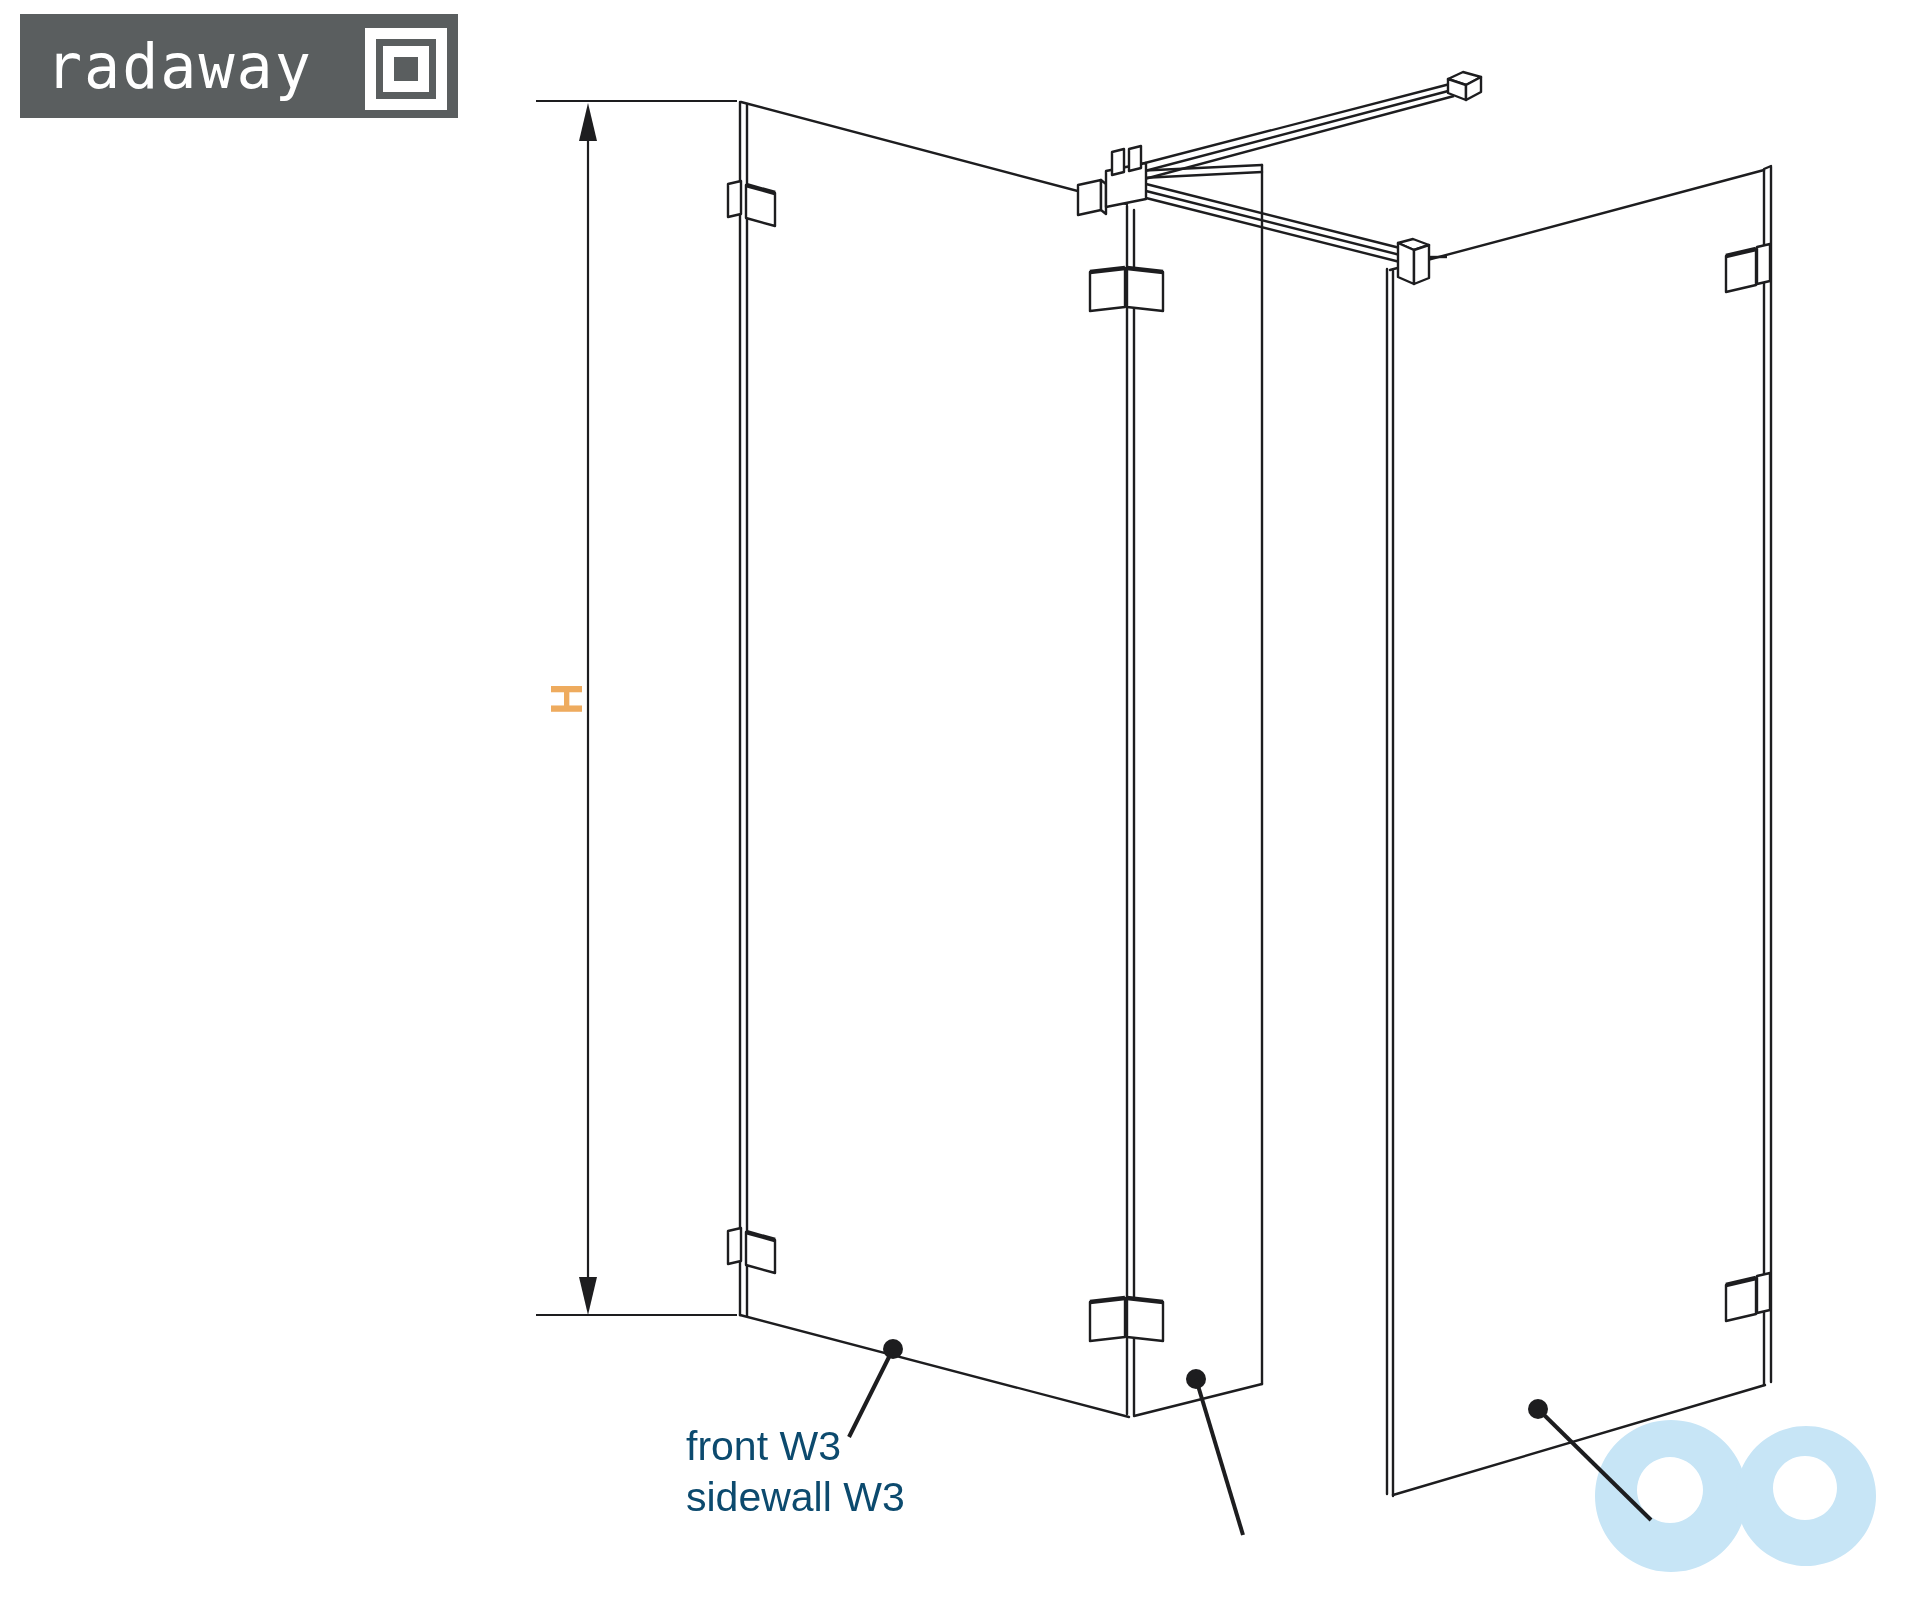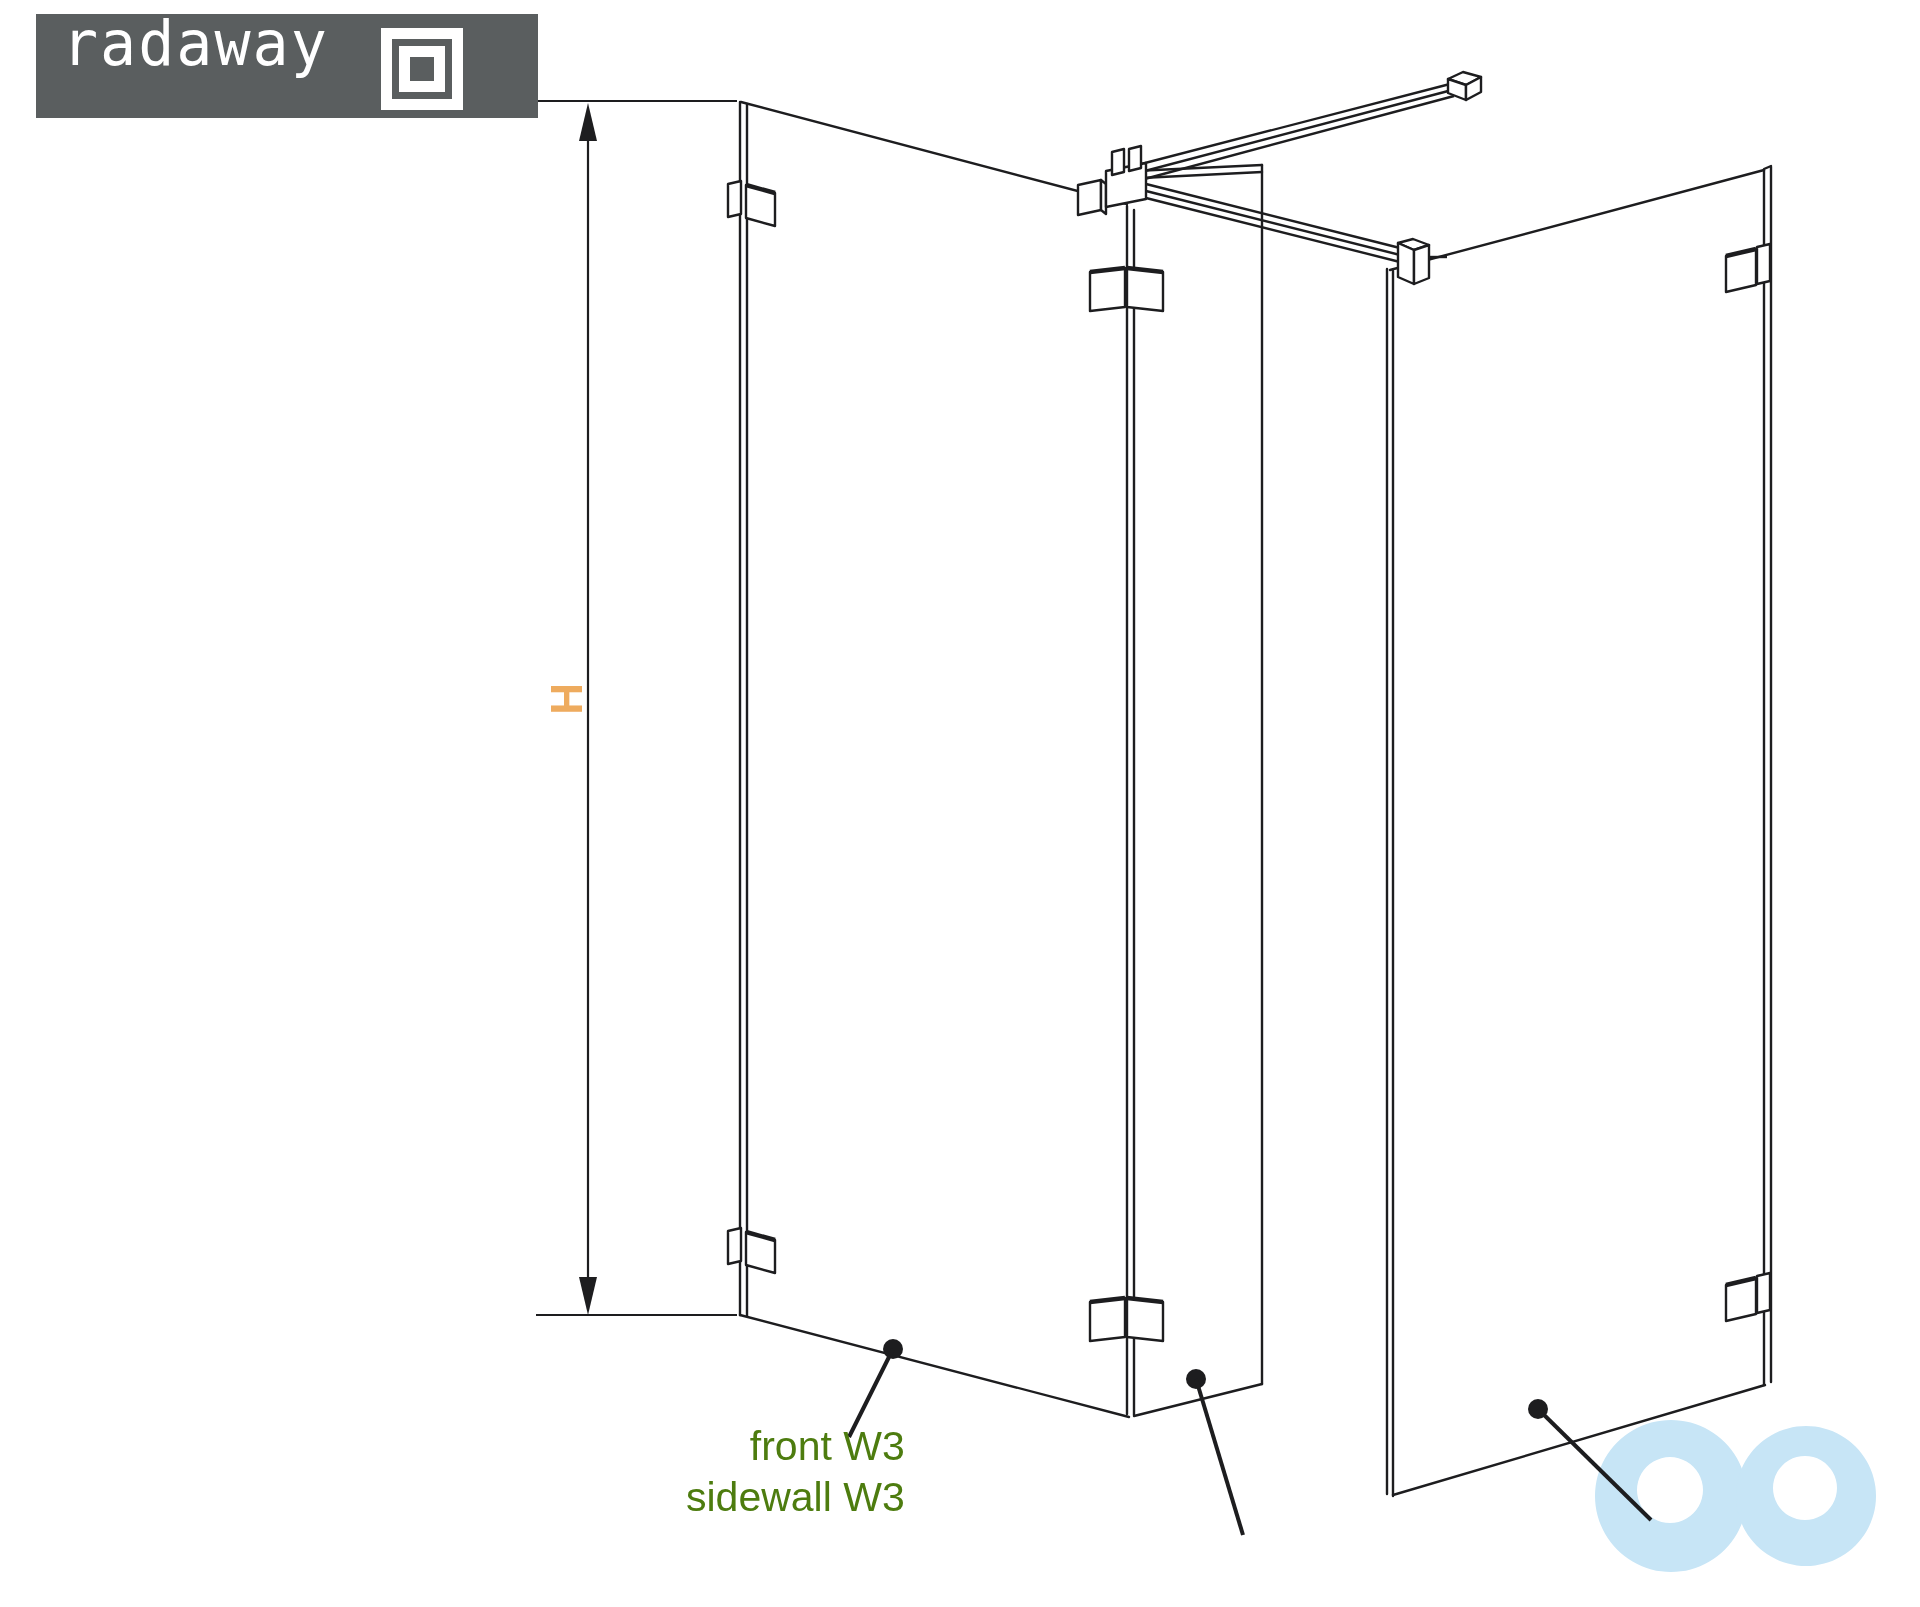--- a/index.html
+++ b/index.html
@@ -2,42 +2,42 @@
 <html><head>
 <meta charset="utf-8">
 <style>
   html,body{margin:0;padding:0;background:#fff;}
   #stage{
     position:relative;width:1920px;height:1607px;background:#ffffff;
     font-family:"Liberation Sans", sans-serif;overflow:hidden;
   }
   
   #logo{
-    position:absolute;left:20px;top:14px;width:502px;height:104px;
-    background:#5a5e5f;display:flex;margin-left:16px;
+    position:absolute;left:20px;top:14px;width:438px;height:104px;
+    background:#5a5e5f;display:flex;align-items:center;
   }
   #logo .brand-text{
     margin-left:26px;color:#ffffff;font-family:"DejaVu Sans Mono", monospace;
     font-size:60px;font-weight:400;letter-spacing:2px;line-height:1;
     transform:scaleY(1.05);
   }
   #logo .logo-icon{
     position:absolute;left:345px;top:14px;width:82px;height:82px;
     border:11px solid #ffffff;box-sizing:border-box;
     display:flex;align-items:center;justify-content:center;
   }
   #logo .logo-icon-inner{
     width:46px;height:46px;border:11px solid #ffffff;box-sizing:border-box;
   }
   
   #drawing{position:absolute;left:0;top:0;width:1920px;height:1607px;}
   
   .panel-label{
-    position:absolute;color:#4d7c0f;font-size:41px;line-height:51px;
-    white-space:nowrap;letter-spacing:0px;text-align:right;
+    position:absolute;color:#0c4a6e;font-size:41px;line-height:51px;
+    white-space:nowrap;letter-spacing:0px;
   }
   #label-front-w3{left:686px;top:1421px;}
   #label-front-sw{left:1251px;top:1506px;}
   #label-sidewall-w2{left:1667px;top:1477px;font-size:40px;line-height:49px;}
   #dim-h-label{
     position:absolute;left:543px;top:676px;width:46px;height:46px;
     color:#eeab5e;font-size:44px;font-weight:bold;text-align:center;line-height:46px;
     transform:rotate(90deg);
   }
 </style>

